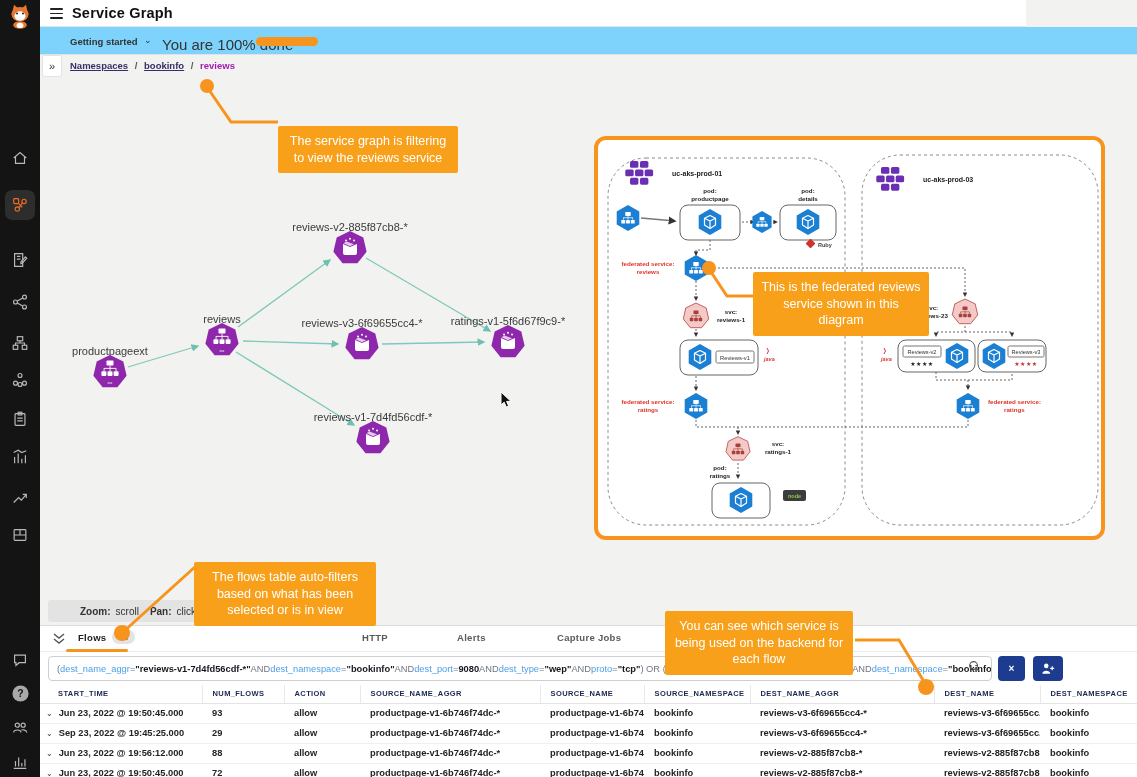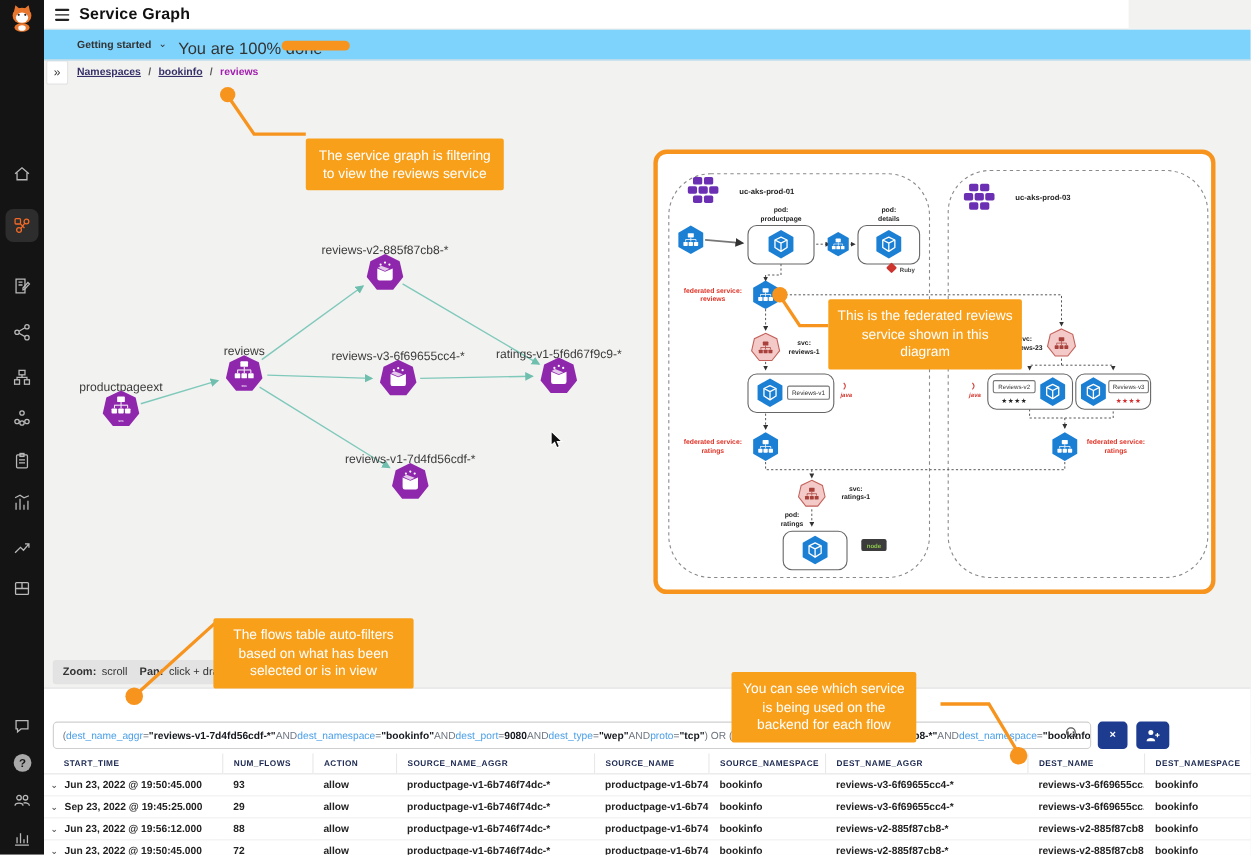--- a/index.html
+++ b/index.html
@@ -26,21 +26,21 @@
   #gs-progress { position:absolute; left:216px; top:10px; width:62px; height:9px; background:#f7941e; border-radius:5px; }
 
   
   #canvas { left:40px; top:55px; width:1097px; height:570px; background:#f2f2f1; z-index:1; }
   #bc-expand { position:absolute; left:2px; top:0px; width:20px; height:22px; background:#fff; border:1px solid #e3e3e3; border-radius:2px; font-size:11px; color:#333; text-align:center; line-height:21px; cursor:pointer; }
   #breadcrumb { position:absolute; left:30px; top:5px; font-size:9.5px; font-weight:700; }
   #breadcrumb .bc-link { color:#342f66; text-decoration:underline; cursor:pointer; }
   #breadcrumb .bc-sep { color:#555; margin:0 4px; }
   #breadcrumb .bc-cur { color:#a21caf; }
   #graph-toolbar { position:absolute; left:8px; top:545px; height:22px; background:#e3e3e3; border-radius:3px; padding:0 9px; display:flex; align-items:center; gap:5px; font-size:10px; color:#333; white-space:nowrap; width:300px; overflow:hidden; }
-  #graph-toolbar b { font-weight:800; }
+  #graph-toolbar b { font-weight:800;margin-left:23px; }
 
   
   #diagram { left:594px; top:136px; width:511px; height:404px; background:#fff; border:4px solid #f7941e; border-radius:12px; z-index:20; }
 
   
   .callout { position:absolute; background:#f9a01b; color:#fff; text-align:center; font-size:12.5px; line-height:1.32; padding:7px 8px; border-radius:2px; z-index:50; }
   #overlay { position:absolute; left:0; top:0; width:1137px; height:777px; z-index:40; pointer-events:none; }
   #cursor { position:absolute; left:500px; top:391px; z-index:60; pointer-events:none; }
 
   
@@ -475,20 +475,31 @@
         <use href="#hexB" fill="#1b7fd4"></use>
         <use href="#treeSm" transform="translate(0,1)"></use>
       </g>
     <text text-anchor="start" font-size="6.2" class="d-red">
       <tspan x="390" y="264">federated service:</tspan><tspan x="406" y="272">ratings</tspan>
     </text>
   </svg>
 </div>
 
 <section class="abs" id="flows">
+  <div id="tabs-row">
+    <svg id="collapse-ic" width="14" height="13" viewBox="0 0 14 13">
+        <path d="M2 2 L7 6 L12 2 M2 7 L7 11 L12 7" stroke="#555" stroke-width="1.4" fill="none"></path>
+      </svg>
+    <span class="tab tab-active" style="left:38px;">Flows</span>
+    <span id="tab-badge">20</span>
+    <div id="tab-underline"></div>
+    <span class="tab" style="left:322px;">HTTP</span>
+    <span class="tab" style="left:417px;">Alerts</span>
+    <span class="tab" style="left:517px;">Capture Jobs</span>
+  </div>
 
   <div id="filter-box">
     <span class="fp">(</span>
       <span class="fk">dest_name_aggr</span>
       <span class="fo"> = </span>
       <span class="fv">"reviews-v1-7d4fd56cdf-*"</span>
       <span class="fo"> AND </span>
       <span class="fk">dest_namespace</span>
       <span class="fo"> = </span>
       <span class="fv">"bookinfo"</span>
@@ -611,17 +622,17 @@
     <circle cx="207" cy="86" r="7"></circle>
     <circle cx="709" cy="268" r="7"></circle>
     <circle cx="122" cy="633" r="8"></circle>
     <circle cx="926" cy="687" r="8"></circle>
   </g>
 </svg>
 
 <div class="callout" style="left:278px; top:95px; width:180px;margin-top:31px;">The service graph is filtering to view the reviews service</div>
 <div class="callout" style="left:753px; top:272px; width:176px;">This is the federated reviews service shown in this diagram</div>
 <div class="callout" style="left:194px; top:562px; width:182px;">The flows table auto-filters based on what has been selected or is in view</div>
-<div class="callout" style="left:665px; top:611px; width:168px;">You can see which service is being used on the backend for each flow</div>
+<div class="callout" style="left:665px; top:611px; width:188px;">You can see which service is being used on the backend for each flow</div>
 
 <svg id="cursor" width="14" height="18" viewBox="0 0 14 18">
   <path d="M1,1 L1,14 L4.2,11.2 L6.2,16 L8.6,15 L6.6,10.4 L11,10.4 Z" fill="#111" stroke="#fff" stroke-width="1"></path>
 </svg>
 
 </body></html>

